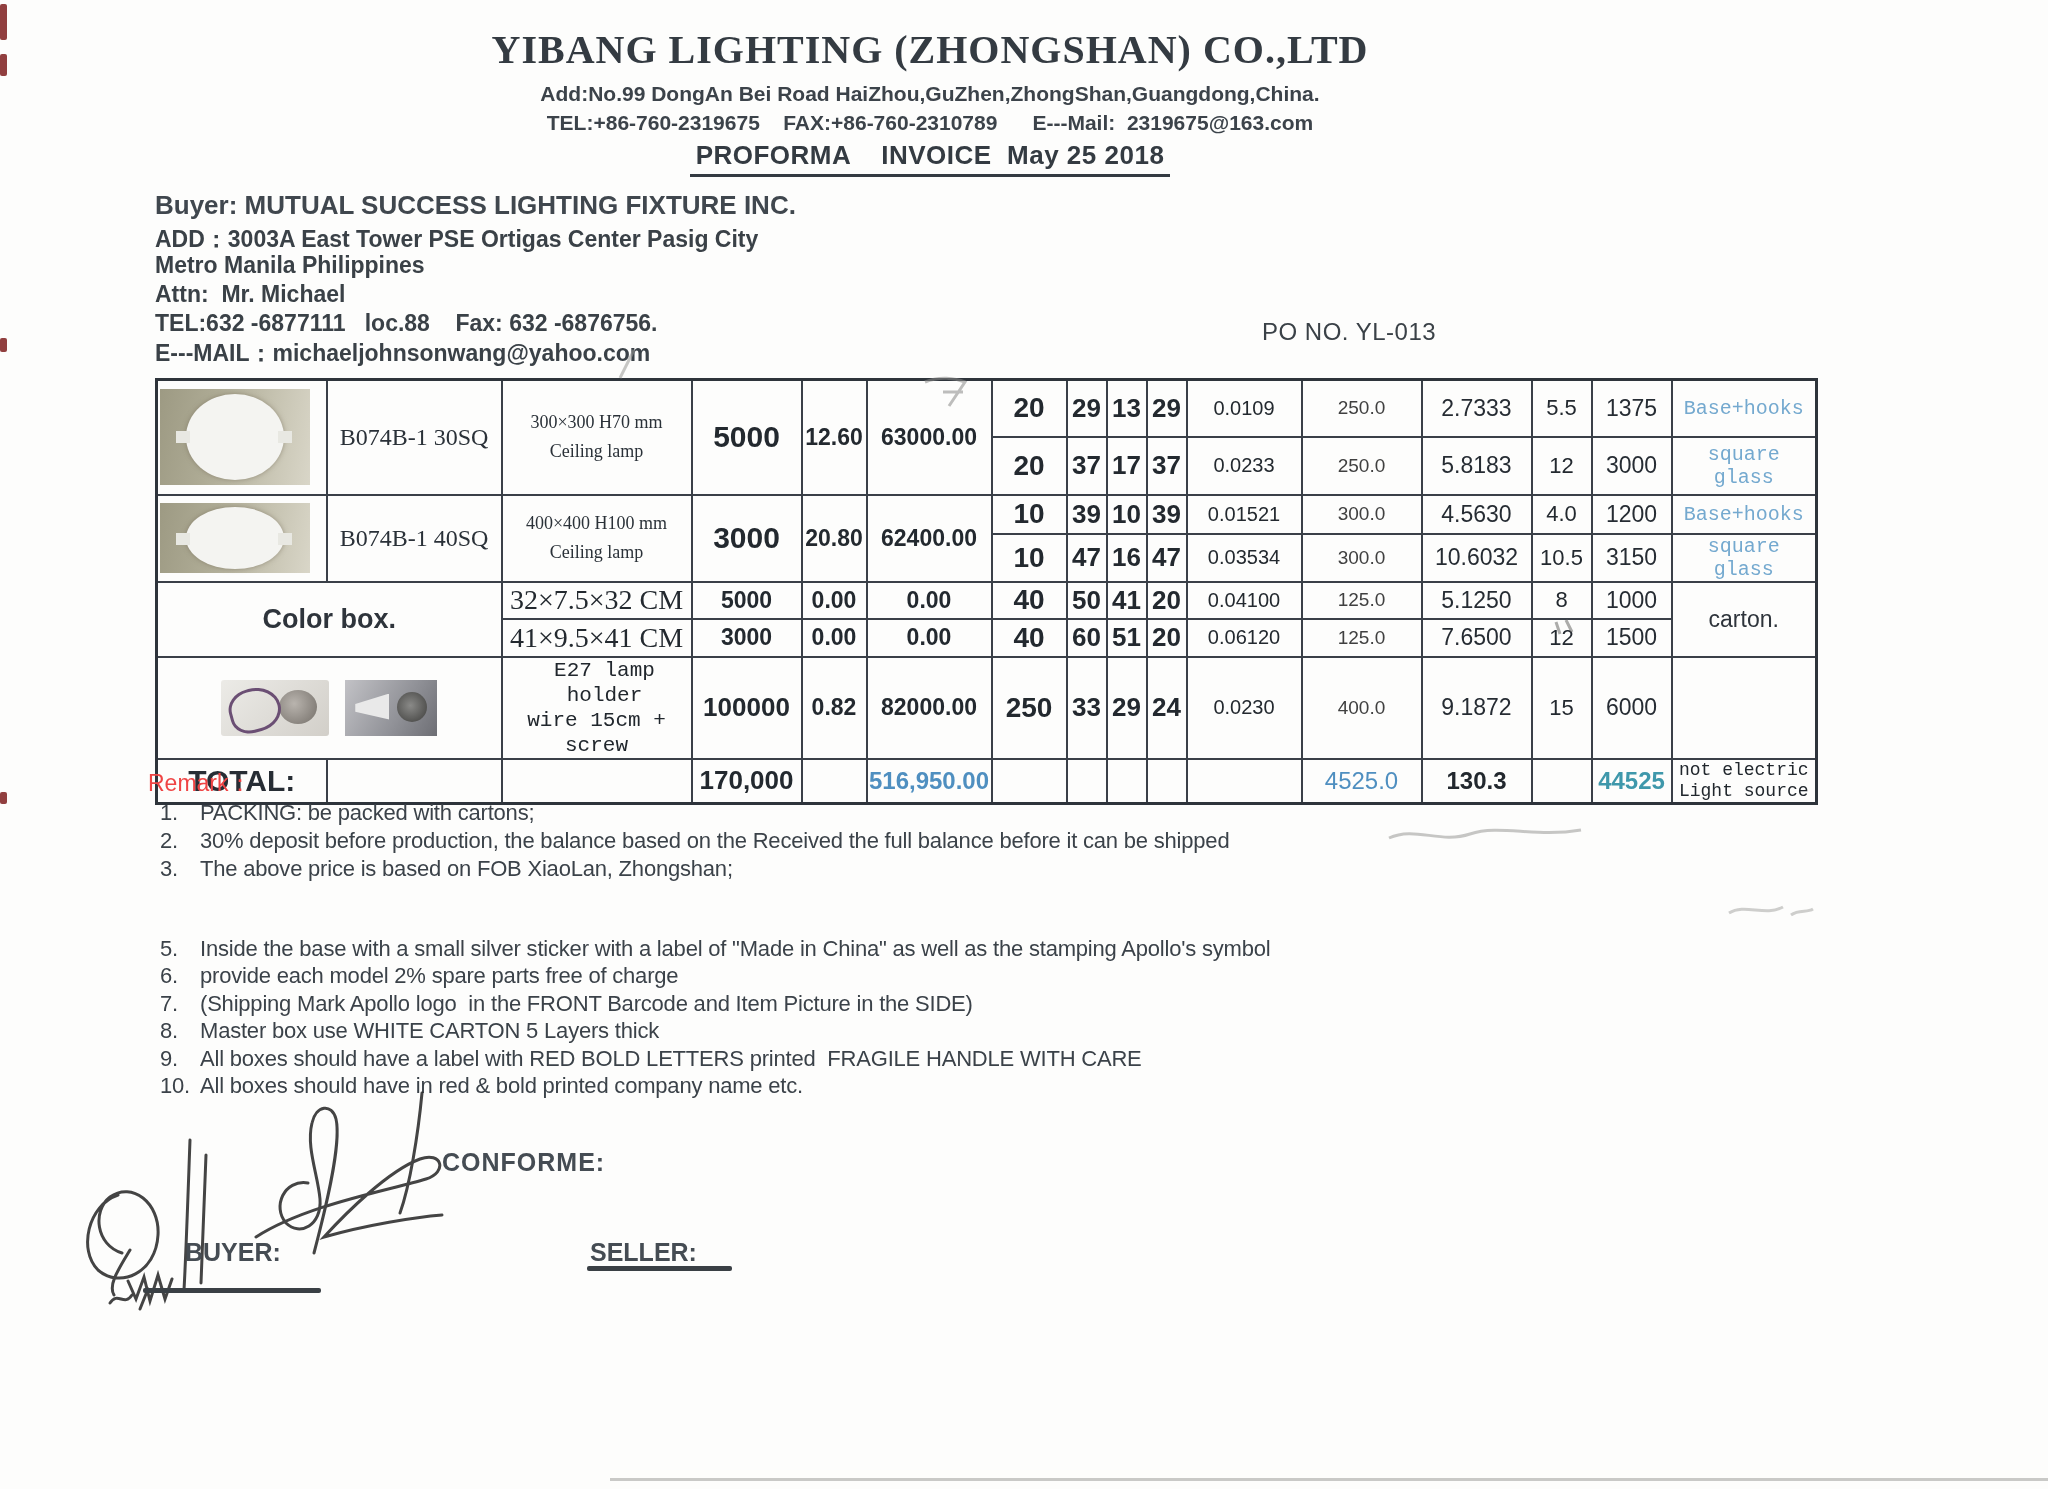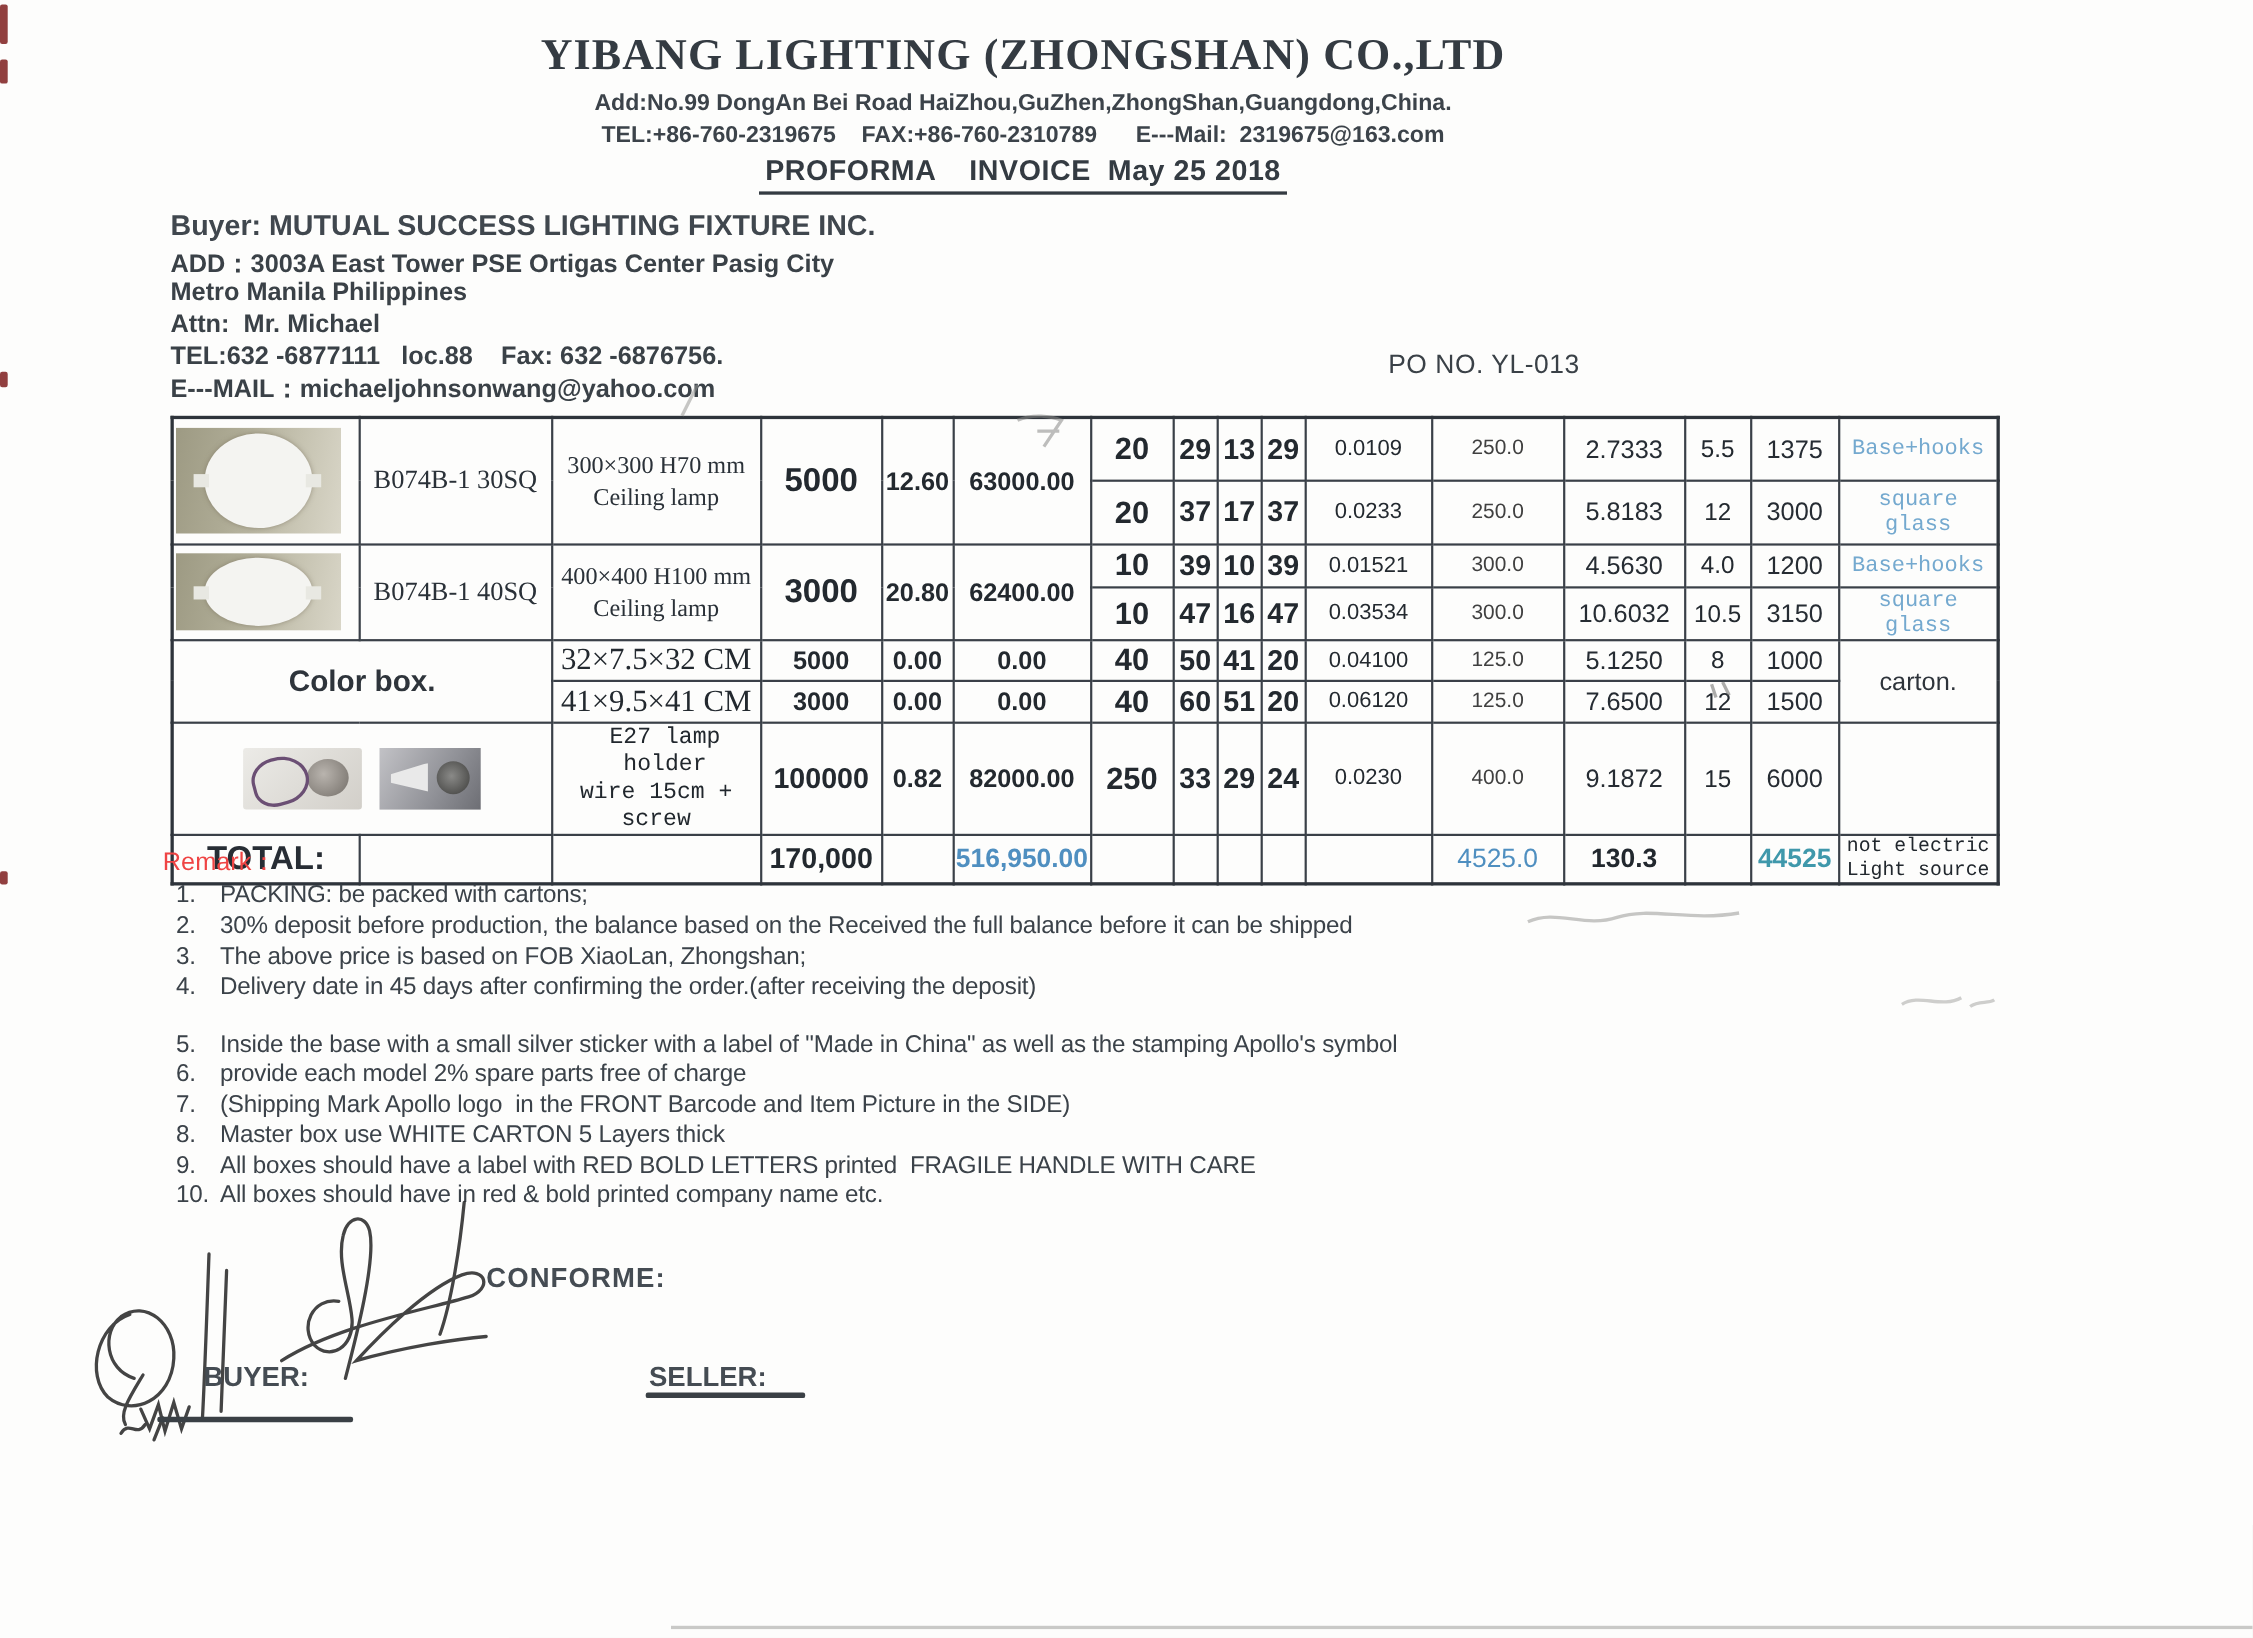--- a/index.html
+++ b/index.html
@@ -29,21 +29,21 @@
   .b1 { top:224px; } .b2 { top:252px; } .b3 { top:281px; }
   .b4 { top:310px; } .b5 { top:338px; }
   .po-num { left:1262px; top:318px; font-size:24px; color:#3a4147; letter-spacing:.5px; }
 
   
   table.inv { position:absolute; left:155px; top:378px; border-collapse:collapse;
     table-layout:fixed; width:1660px; border:3px solid #2e343b; }
   table.inv td { border:2px solid #3a4048; text-align:center; vertical-align:middle;
     padding:0; overflow:hidden; }
   .model { font-family:"Liberation Serif", serif; font-size:24px; color:#2a3138; }
-  .desc  { font-family:"Liberation Serif", serif; font-size:22px; color:#2a3138; line-height:29px; }
+  .desc  { font-family:"Liberation Serif", serif; font-size:18px; color:#2a3138; line-height:29px; }
   .qty   { font-weight:bold; font-size:30px; }
   .money { font-weight:bold; font-size:23px; }
   .pcs   { font-weight:bold; font-size:28px; }
   .dim   { font-weight:bold; font-size:26px; }
   .cbm   { font-size:20px; }
   .blue  { color:#404040; font-size:19px; }
   .tcbm  { font-size:23px; color:#262c33;margin-left:23px; }
   .gw    { font-size:22px; }
   .tot   { font-size:23px; color:#262c33; }
   .pack  { font-family:"Liberation Mono", monospace; font-size:20px; color:#74a9cf; }
@@ -306,21 +306,20 @@
         <div>Light source</div>
       </td>
     </tr>
   </tbody>
     </table>
 
   <div class="abs rem-label">Remark：</div>
   <div class="abs rem-item r1"><span class="num">1.</span><span class="pre">PACKING: be packed with cartons;</span></div>
   <div class="abs rem-item r2"><span class="num">2.</span><span class="pre">30% deposit before production, the balance based on the Received the full balance before it can be shipped</span></div>
   <div class="abs rem-item r3"><span class="num">3.</span><span class="pre">The above price is based on FOB XiaoLan, Zhongshan;</span></div>
-  <div class="abs rem-item r4"><span class="num">4.</span><span class="pre">Delivery date in 45 days after confirming the order.(after receiving the deposit)</span></div>
   <div class="abs rem-item r5"><span class="num">5.</span><span class="pre">Inside the base with a small silver sticker with a label of "Made in China" as well as the stamping Apollo's symbol</span></div>
   <div class="abs rem-item r6"><span class="num">6.</span><span class="pre">provide each model 2% spare parts free of charge</span></div>
   <div class="abs rem-item r7"><span class="num">7.</span><span class="pre">(Shipping Mark Apollo logo  in the FRONT Barcode and Item Picture in the SIDE)</span></div>
   <div class="abs rem-item r8"><span class="num">8.</span><span class="pre">Master box use WHITE CARTON 5 Layers thick</span></div>
   <div class="abs rem-item r9"><span class="num">9.</span><span class="pre">All boxes should have a label with RED BOLD LETTERS printed  FRAGILE HANDLE WITH CARE</span></div>
   <div class="abs rem-item r10"><span class="num">10.</span><span class="pre">All boxes should have in red &amp; bold printed company name etc.</span></div>
 
   <svg class="abs" style="left:70px; top:1085px" width="430" height="235" viewBox="0 0 430 235">
     <g fill="none" stroke="#2b2b2b" stroke-width="3" stroke-linecap="round" opacity=".88">
       <path d="M48,110 C18,120 8,165 28,185 C50,204 86,188 88,150 C90,118 62,96 40,112 C22,126 26,160 52,168"></path>

